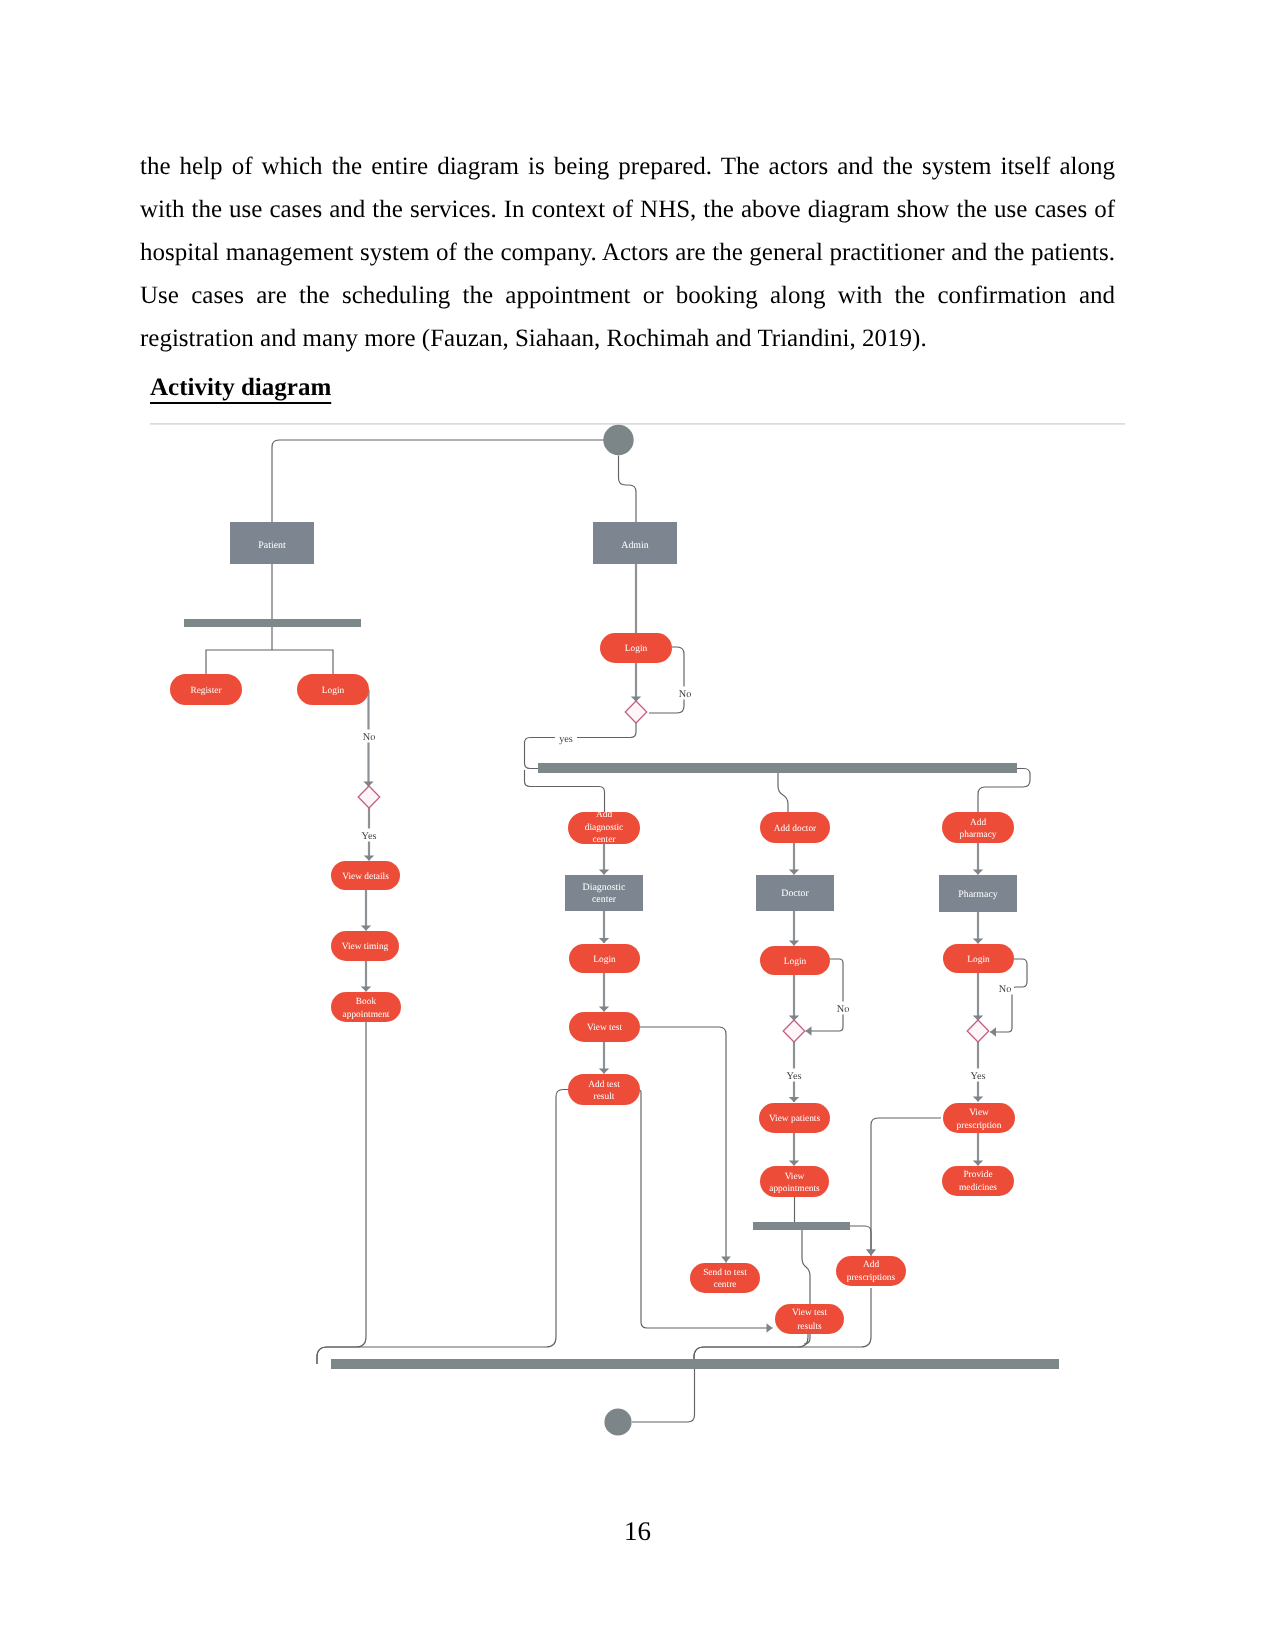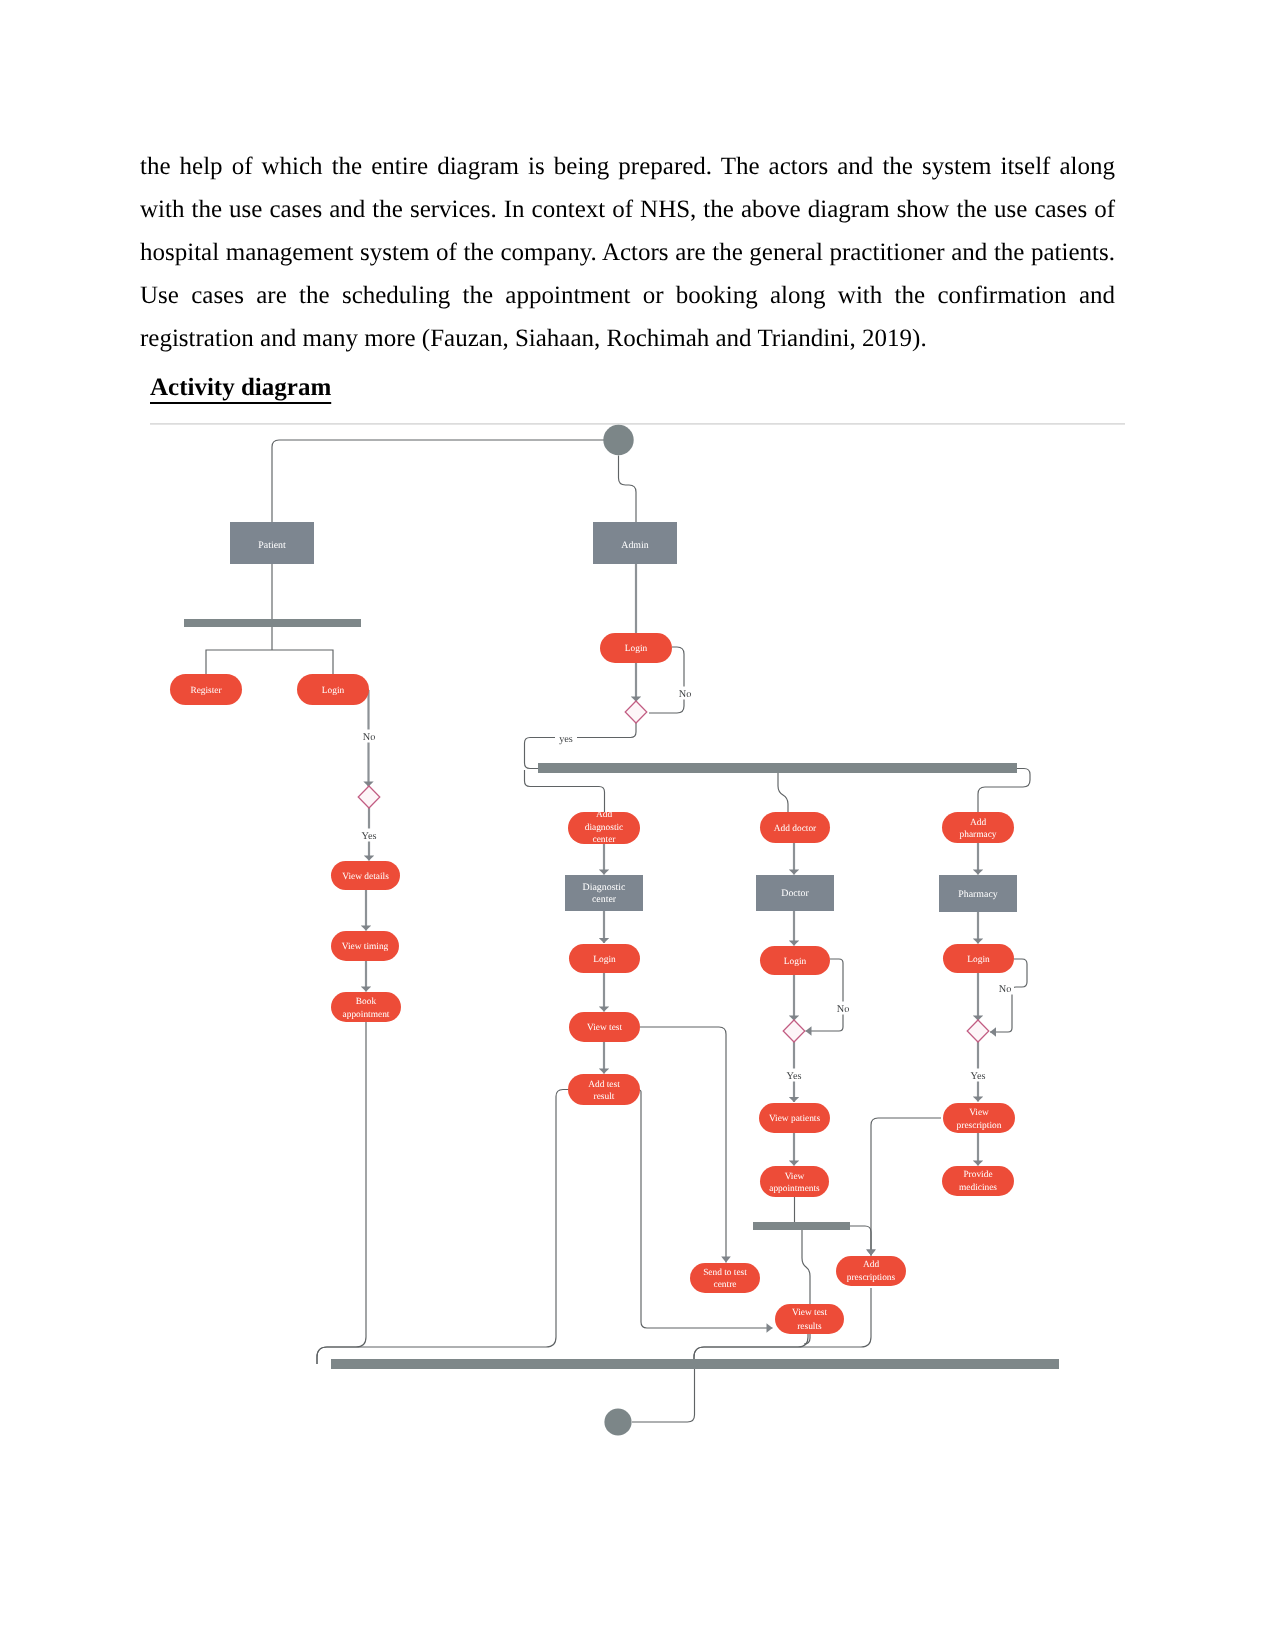--- a/index.html
+++ b/index.html
@@ -265,13 +265,14 @@
     </g>
     <g>
       <rect class="lbg" x="996.0" y="981.5" width="18" height="13"></rect>
       <text class="elabel" x="1005" y="992">No</text>
     </g>
     <g>
       <rect class="lbg" x="967.5" y="1068.5" width="21" height="13"></rect>
       <text class="elabel" x="978" y="1079">Yes</text>
     </g>
   </svg>
+  <div id="pagenum">16</div>
 </div>
 
 </body></html>

